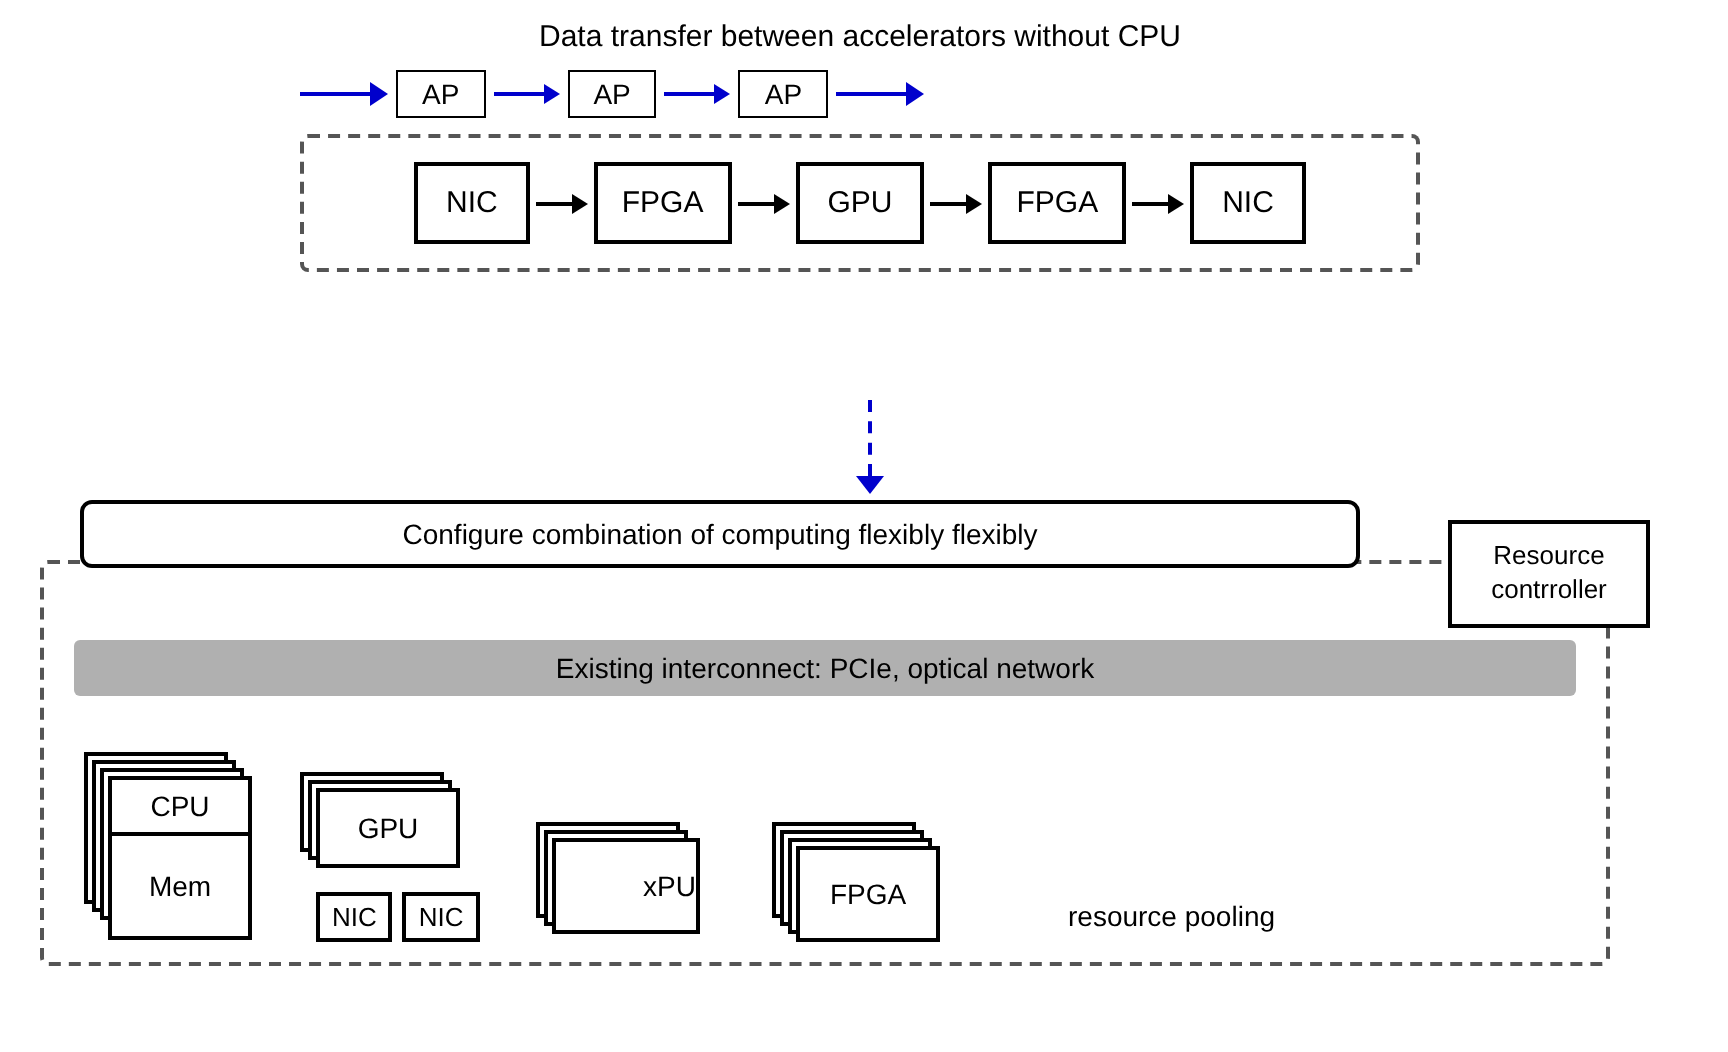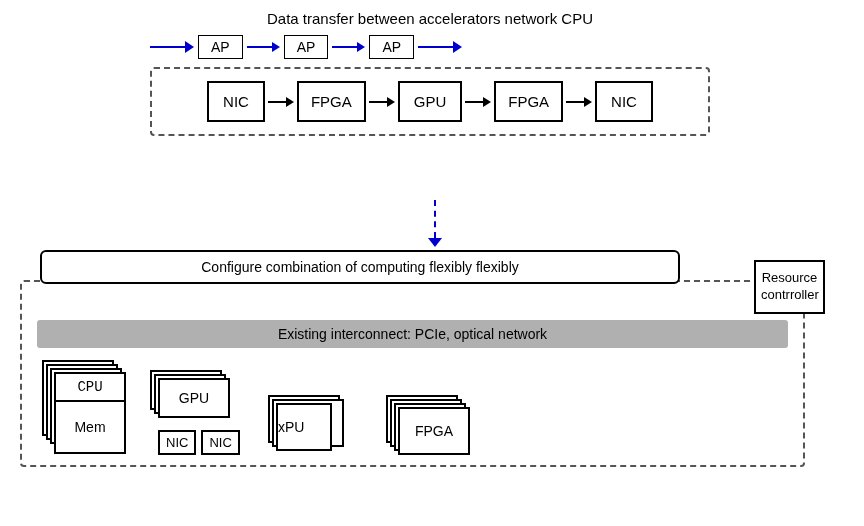--- a/index.html
+++ b/index.html
@@ -21,21 +21,21 @@
       height: 505px;
     }
   </style>
 </head>
 <body>
 
 <div class="main-container">
 
   <div style="position:absolute; top:0; left:130px; width:560px;">
 
-    <div style="text-align:center; font-size:15px; margin-bottom:8px;">Data transfer between accelerators network CPU</div>
+    <div style="text-align:center; font-size:15px; margin-bottom:8px;">Data transfer between accelerators without CPU</div>
 
     <div style="display:flex; align-items:center; margin-bottom:8px;">
 
       <div style="display:flex; align-items:center;">
         <div style="width:35px; height:2px; background:#00c; display:inline-block; vertical-align:middle;"></div>
         <div style="width:0;height:0;border-top:6px solid transparent;border-bottom:6px solid transparent;border-left:9px solid #00c;"></div>
       </div>
       <div style="border:1.5px solid #000; padding:3px 12px; font-size:14px; background:#fff; margin:0 4px;">AP</div>
       <div style="display:flex; align-items:center;">
         <div style="width:25px; height:2px; background:#00c;"></div>
@@ -78,39 +78,39 @@
     </div>
   </div>
 
   <div style="position:absolute; top:190px; left:408px; display:flex; flex-direction:column; align-items:center;">
     <div style="width:2px; height:38px; border-left:2px dashed #00c;"></div>
     <div style="width:0;height:0;border-left:7px solid transparent;border-right:7px solid transparent;border-top:9px solid #00c;"></div>
   </div>
 
   <div style="position:absolute; top:240px; left:20px; width:640px; border:2.5px solid #000; border-radius:6px; padding:7px 12px; font-size:14px; background:#fff; text-align:center; z-index:10;">Configure combination of computing flexibly flexibly</div>
 
-  <div style="position:absolute; top:250px; right:15px; width:71px; border:2px solid #000; padding:8px 5px; font-size:13px; text-align:center; background:#fff; z-index:10; line-height:1.3;">
+  <div style="position:absolute; top:250px; right:15px; width:101px; border:2px solid #000; padding:8px 5px; font-size:13px; text-align:center; background:#fff; z-index:10; line-height:1.3;">
     <span style="white-space:pre;">Resource
 contrroller</span>
   </div>
 
   <div style="position:absolute; top:270px; left:0; width:785px; border:2px dashed #555; border-radius:4px; padding:10px 15px; background:#fff;">
 
-    <div style="background:#b0b0b0; color:#000; text-align:center; padding:6px; font-size:14px; border-radius:3px; margin-top:28px; margin-bottom:12px;">Existing interconnect: PCIe, optical network</div>
+    <div style="background:#b0b0b0; color:#000; text-align:center; padding:6px; font-size:14px; border-radius:3px; margin-top:28px; margin-bottom:28px;">Existing interconnect: PCIe, optical network</div>
 
     <div style="display:flex; gap:18px; align-items:flex-end; padding: 0 5px;">
 
       <div style="position:relative; width:90px; height:95px; flex-shrink:0;">
 
         <div style="position:absolute; top:0; left:0; width:72px; height:76px; border:2px solid #000; background:#fff; z-index:1;"></div>
         <div style="position:absolute; top:4px; left:4px; width:72px; height:76px; border:2px solid #000; background:#fff; z-index:2;"></div>
         <div style="position:absolute; top:8px; left:8px; width:72px; height:76px; border:2px solid #000; background:#fff; z-index:3;"></div>
 
         <div style="position:absolute; top:12px; left:12px; width:72px; border:2px solid #000; background:#fff; z-index:4;">
-          <div style="border-bottom:2px solid #000; padding:5px 6px; font-size:14px; text-align:center;font-family:Liberation Mono, monospace;">CPU</div>
+          <div style="border-bottom:2px solid #000; padding:5px 6px; font-size:14px; text-align:center;">CPU</div>
           <div style="padding:17px 6px; font-size:14px; text-align:center;">Mem</div>
         </div>
       </div>
 
       <div style="position:relative; flex-shrink:0; width:100px;">
 
         <div style="position:relative; width:90px; height:55px; margin-bottom:5px;">
           <div style="position:absolute; top:0; left:0; width:72px; height:40px; border:2px solid #000; background:#fff; z-index:1;"></div>
           <div style="position:absolute; top:4px; left:4px; width:72px; height:40px; border:2px solid #000; background:#fff; z-index:2;"></div>
           <div style="position:absolute; top:8px; left:8px; width:72px; height:40px; border:2px solid #000; background:#fff; z-index:3; display:flex; align-items:center; justify-content:center; font-size:14px;">
@@ -120,31 +120,32 @@
 
         <div style="display:flex; gap:5px; margin-left:8px;">
           <div style="border:2px solid #000; padding:3px 6px; font-size:13px; background:#fff;">NIC</div>
           <div style="border:2px solid #000; padding:3px 6px; font-size:13px; background:#fff;">NIC</div>
         </div>
       </div>
 
       <div style="position:relative; width:100px; height:60px;">
         <div style="position:absolute; top:0; left:0; width:72px; height:48px; border:2px solid #000; background:#fff; z-index:1;"></div>
         <div style="position:absolute; top:4px; left:4px; width:72px; height:48px; border:2px solid #000; background:#fff; z-index:2;"></div>
-        <div style="position:absolute; top:8px; left:8px; width:56px; height:48px; border:2px solid #000; background:#fff; z-index:3; display:flex; align-items:center; justify-content:flex-start;">
+        <div style="position:absolute; top:8px; left:8px; width:74px; height:48px; border:2px solid #000; background:#fff; z-index:3; display:flex; align-items:center; justify-content:flex-end;">
           <span style="font-size:14px;">xPU</span>
         </div>
       </div>
 
       <div style="position:relative; width:110px; height:60px;">
         <div style="position:absolute; top:0; left:0; width:72px; height:48px; border:2px solid #000; background:#fff; z-index:1;"></div>
         <div style="position:absolute; top:4px; left:4px; width:72px; height:48px; border:2px solid #000; background:#fff; z-index:2;"></div>
         <div style="position:absolute; top:8px; left:8px; width:72px; height:48px; border:2px solid #000; background:#fff; z-index:3;"></div>
         <div style="position:absolute; top:12px; left:12px; width:72px; height:48px; border:2px solid #000; background:#fff; z-index:4; display:flex; align-items:center; justify-content:center;">
           <span style="font-size:14px;">FPGA</span>
         </div>
       </div>
 
+      <div style="font-size:14px; color:#000; margin-left:20px; align-self:flex-end; padding-bottom:5px;">resource pooling</div>
     </div>
 
   </div>
 
 </div>
 
 </body></html>

